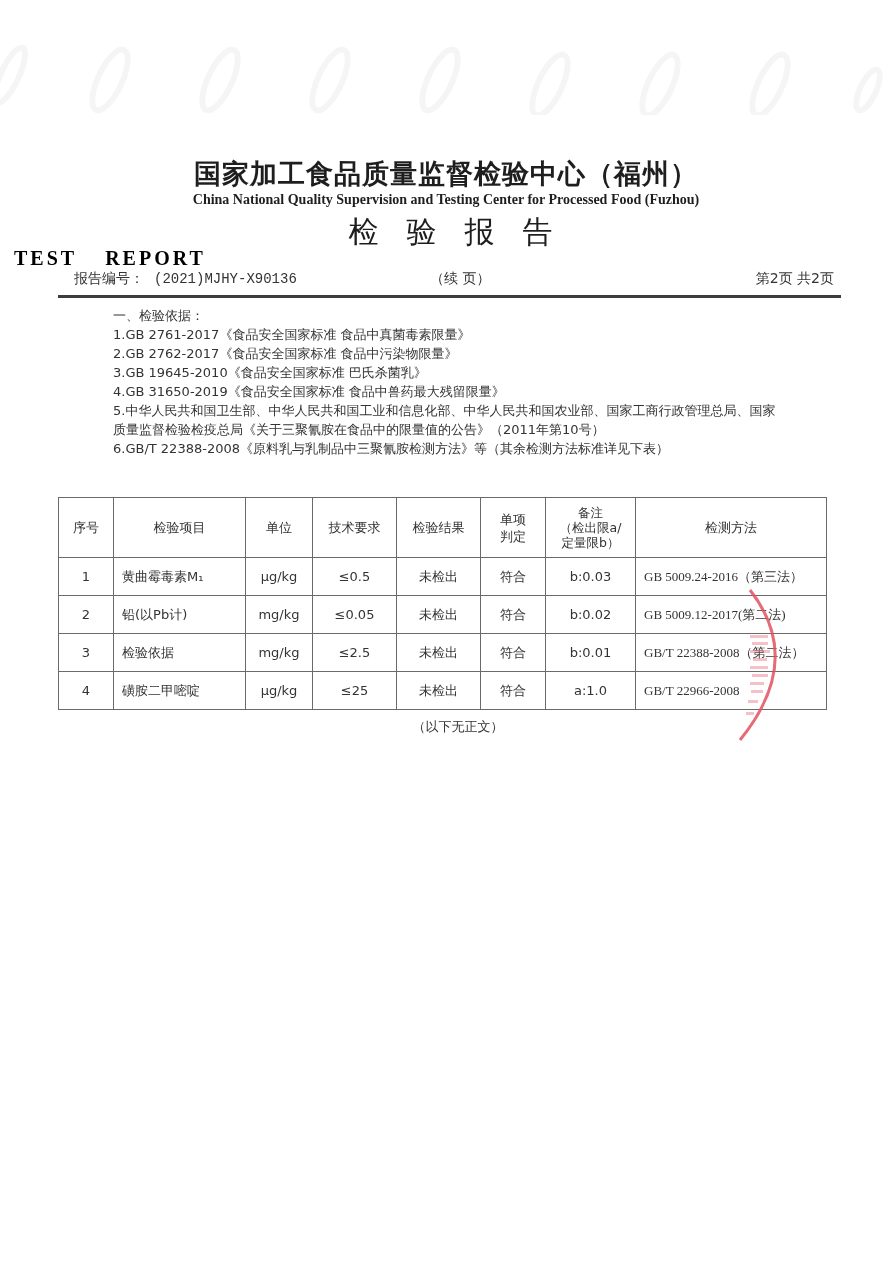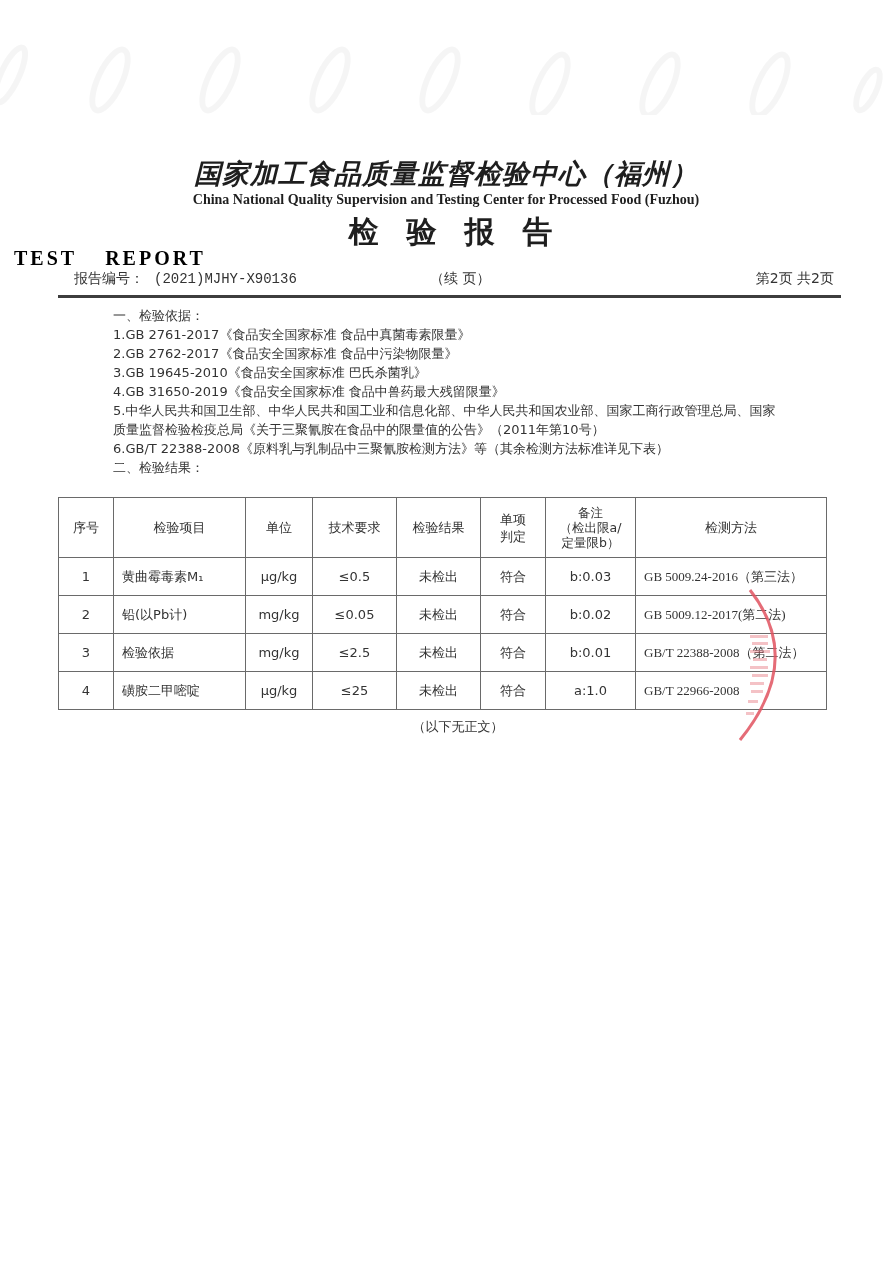--- a/index.html
+++ b/index.html
@@ -1,23 +1,23 @@
 <!DOCTYPE html>
 <html><head>
 <meta charset="utf-8">
 <style>
   html, body { margin: 0; padding: 0; background: #ffffff; }
   body { width: 892px; height: 1261px; position: relative; overflow: hidden;
          font-family: "DejaVu Serif", "Liberation Serif", serif; color: #2a2a2a; }
   .abs { position: absolute; }
   .org-cn { left: 0; width: 892px; top: 156px; text-align: center; font-size: 27px; font-weight: bold;
-            letter-spacing: 1px; color: #1e1e1e; font-family: "DejaVu Sans", sans-serif; font-style: italic; }
+            letter-spacing: 1px; color: #1e1e1e; font-family: "DejaVu Sans", sans-serif; }
   .org-en { left: 0; width: 892px; top: 192px; text-align: center; font-size: 14px; font-weight: bold;
             font-family: "Liberation Serif", serif; color: #1e1e1e; }
-  .title-cn { left: 0; width: 892px; top: 212px; text-align: center; font-size: 30px; font-weight: bold;
+  .title-cn { left: 0; width: 892px; top: 212px; text-align: center; font-size: 30px; font-weight: normal;
               letter-spacing: 28px; color: #1e1e1e; font-family: "DejaVu Serif", serif; padding-left: 37px; box-sizing: border-box; }
   .title-en { left: 0; width: 892px; top: 247px; text-align: left; font-size: 20px; font-weight: bold;
               letter-spacing: 3px; color: #000000; font-family: "Liberation Serif", serif; }
   .title-en span { margin: 0 14px; }
   .meta { top: 270px; font-size: 14px; color: #333; font-family: "DejaVu Sans", sans-serif; margin-left: 12px; }
   .meta-left { left: 62px; }
   .meta-left .no { font-family: "Liberation Mono", monospace; margin-left: 10px; }
   .meta-mid { left: 418px; }
   .meta-right { right: 58px; }
   .rule { left: 58px; width: 783px; top: 295px; height: 3px; background: #3d3d3d; }
@@ -71,21 +71,20 @@
 <div class="abs rule"></div>
 
 <div class="abs basis">
   <div>一、检验依据：</div>
   <div>1.GB 2761-2017《食品安全国家标准 食品中真菌毒素限量》</div>
   <div>2.GB 2762-2017《食品安全国家标准 食品中污染物限量》</div>
   <div>3.GB 19645-2010《食品安全国家标准 巴氏杀菌乳》</div>
   <div>4.GB 31650-2019《食品安全国家标准 食品中兽药最大残留限量》</div>
   <div class="wrap">5.中华人民共和国卫生部、中华人民共和国工业和信息化部、中华人民共和国农业部、国家工商行政管理总局、国家质量监督检验检疫总局《关于三聚氰胺在食品中的限量值的公告》（2011年第10号）</div>
   <div>6.GB/T 22388-2008《原料乳与乳制品中三聚氰胺检测方法》等（其余检测方法标准详见下表）</div>
-  <div>二、检验结果：</div>
 </div>
 
 <table class="results">
   <colgroup>
     <col style="width:55px">
       <col style="width:132px">
       <col style="width:67px">
       <col style="width:84px">
     <col style="width:84px">
       <col style="width:65px">

